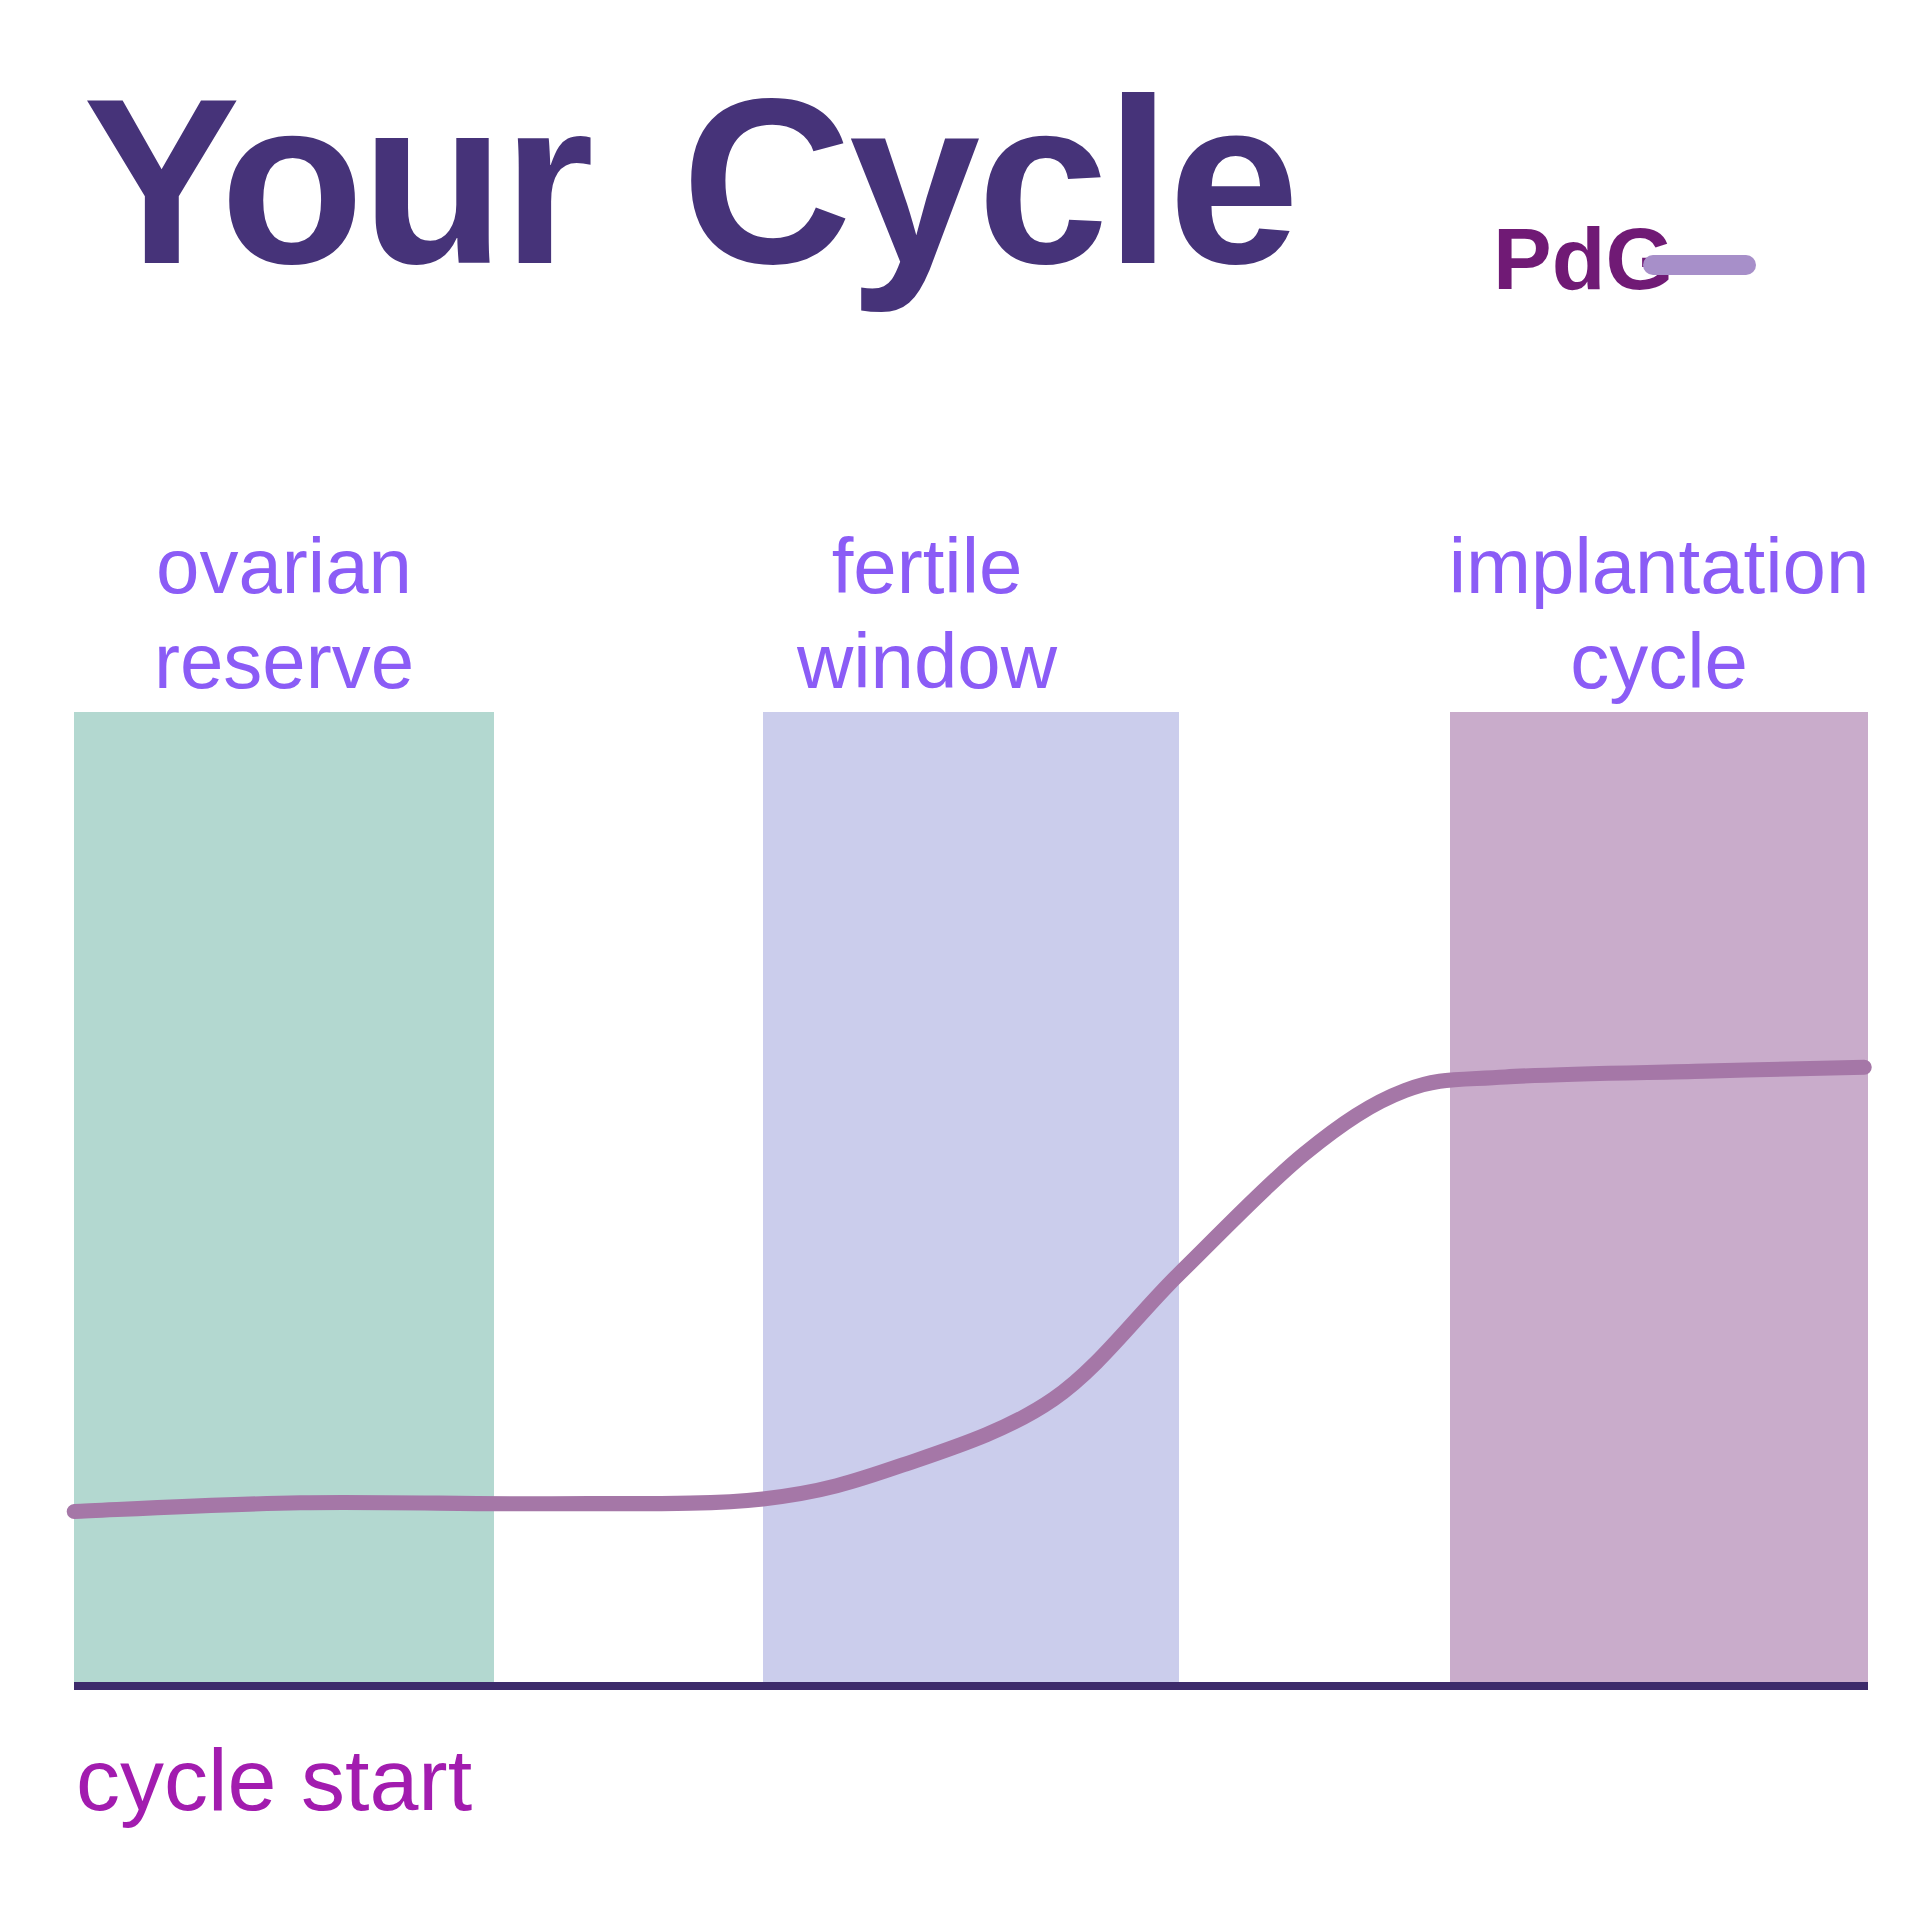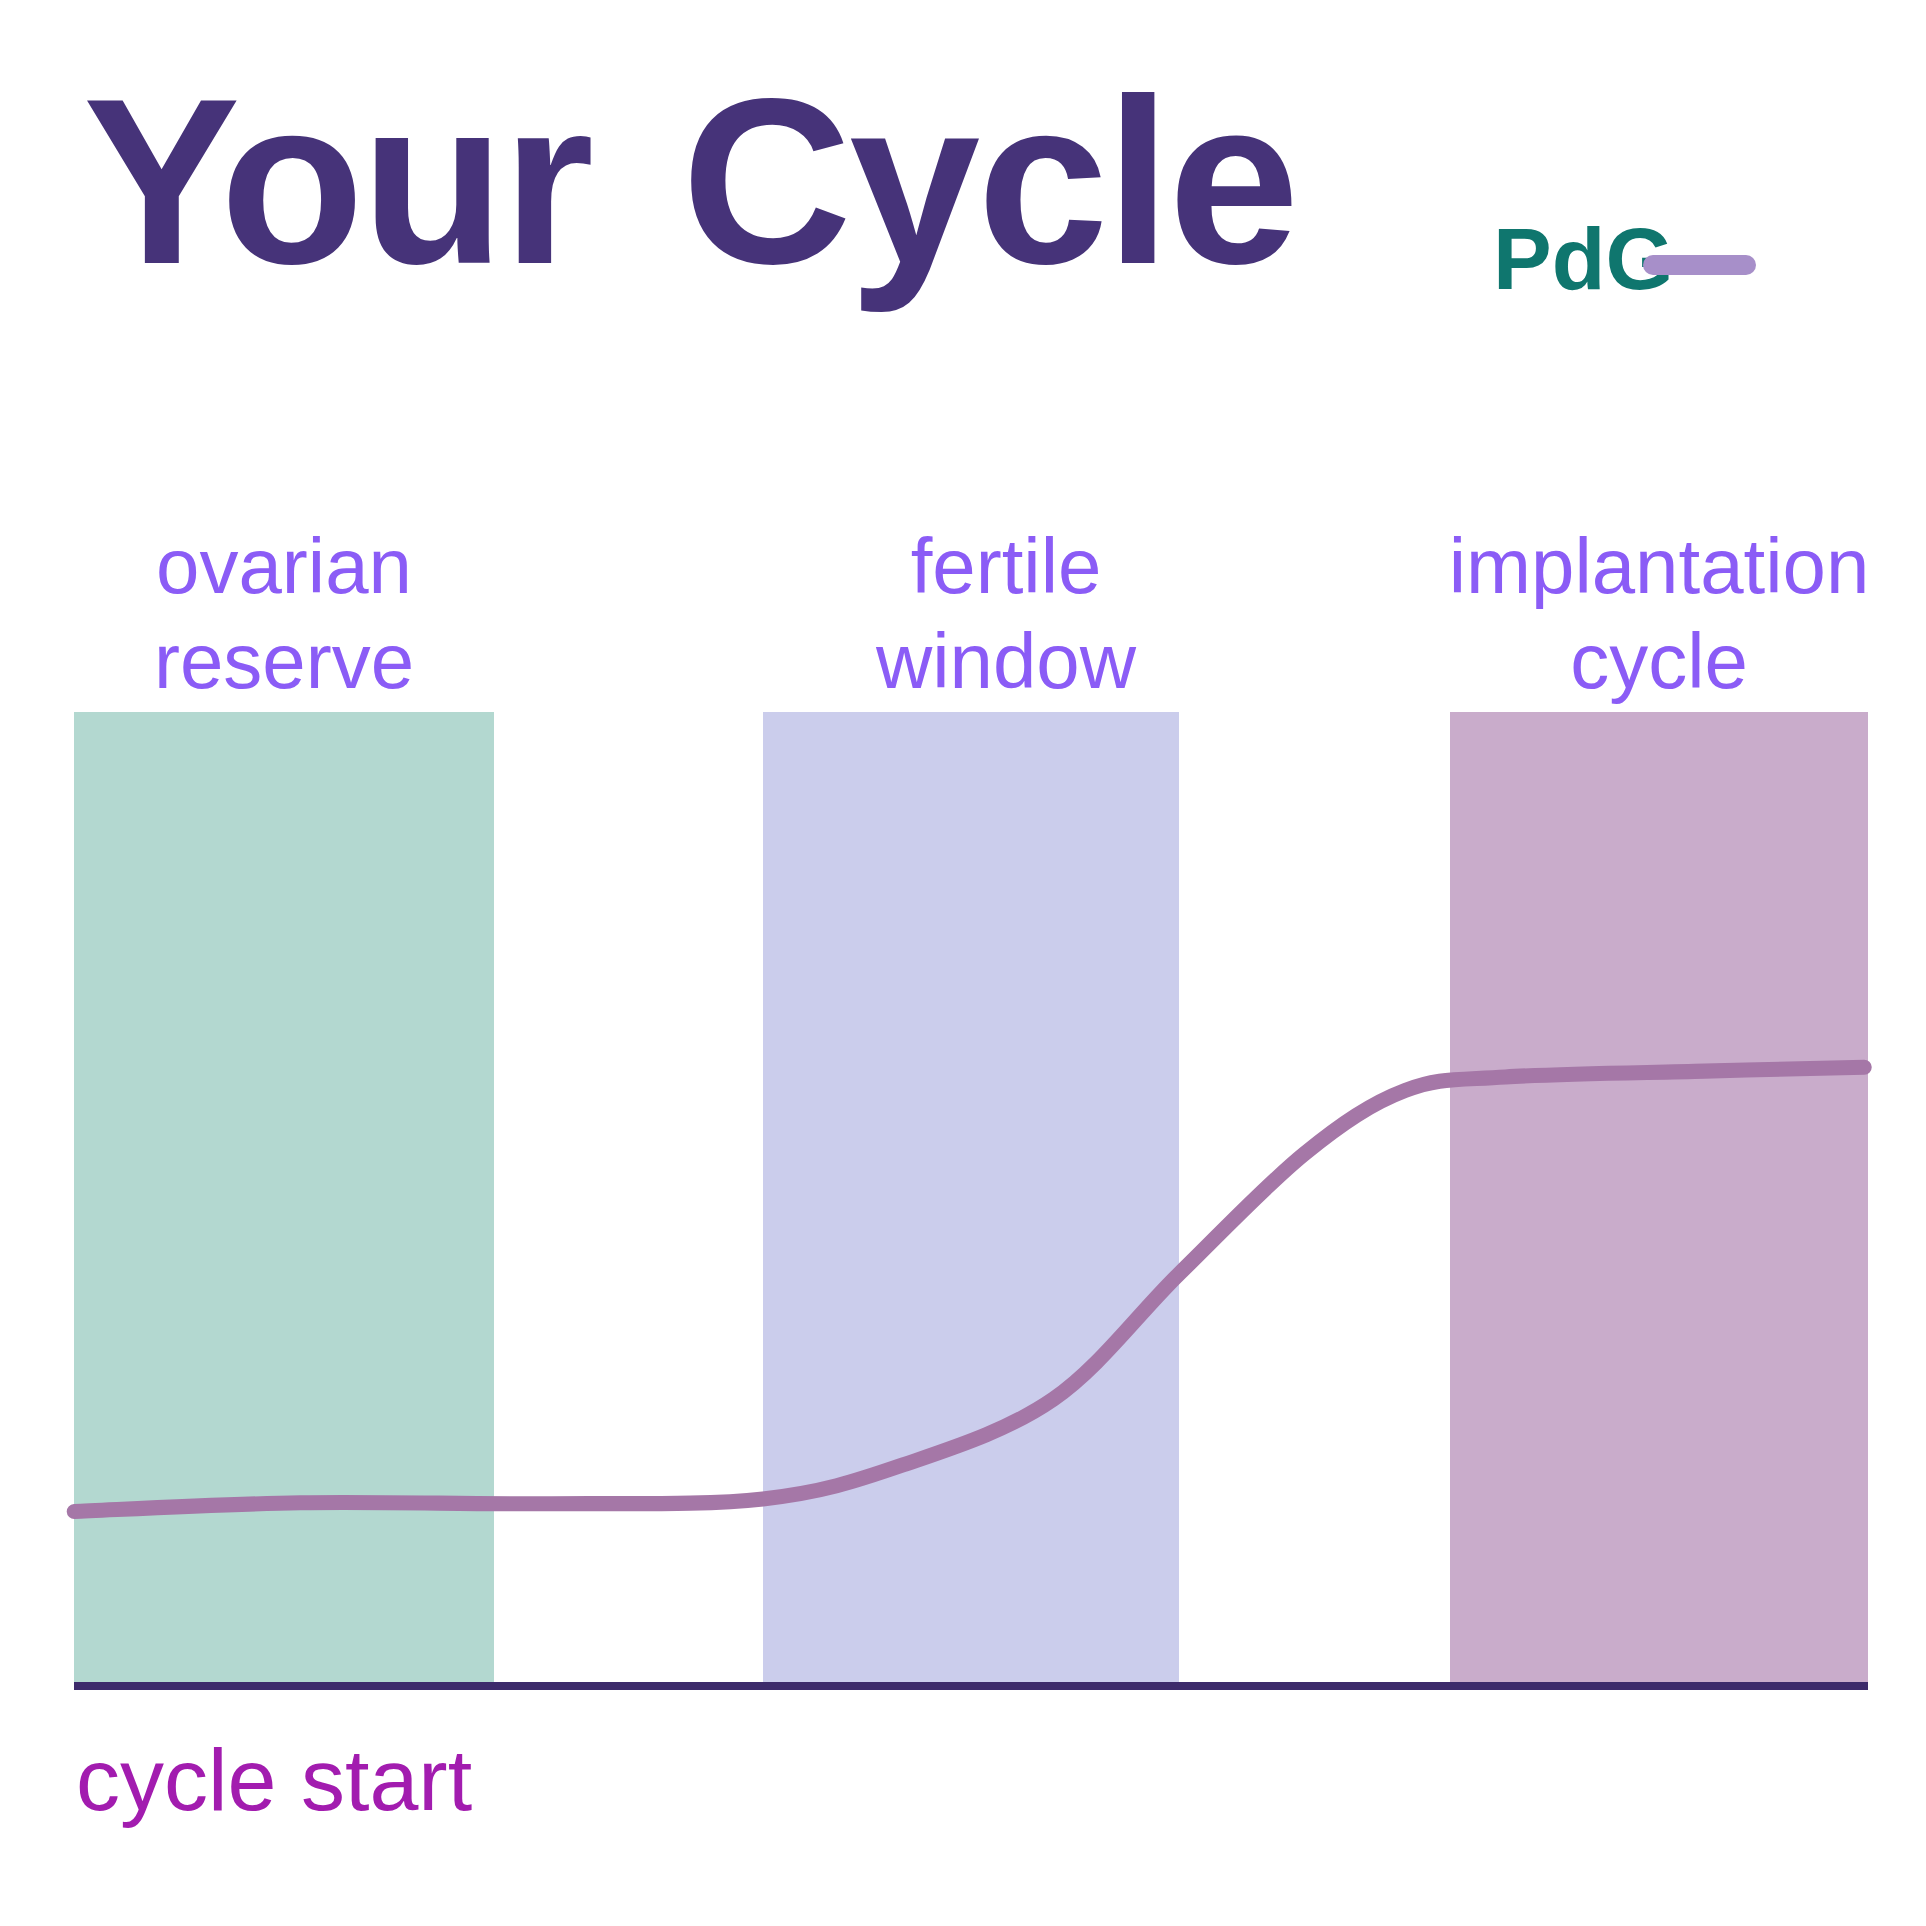--- a/index.html
+++ b/index.html
@@ -94,32 +94,32 @@
   }
 </style>
 </head>
 <body>
 
 <div class="canvas">
 
   <div class="title">Your Cycle</div>
 
   <div class="legend">
-    <span class="legend-label" style="color: #0f766e;">PdG</span>
+    <span class="legend-label" style="color: #701a75;">PdG</span>
     <span class="legend-swatch" style="background: rgb(167, 143, 201);"></span>
   </div>
 
   <div id="bands-layer">
       <div class="band" style="left: 74px; width: 420px; background: rgb(179, 216, 208);"></div>
       <div class="band" style="left: 763px; width: 416px; background: rgb(203, 205, 236);"></div>
       <div class="band" style="left: 1450px; width: 418px; background: rgb(201, 172, 203);"></div>
     </div>
   <div id="band-labels-layer">
       <div class="band-label" style="left: 284px; width: 351px;">ovarian reserve</div>
-      <div class="band-label" style="left: 1006px; width: 351px;">fertile window</div>
+      <div class="band-label" style="left: 927px; width: 351px;">fertile window</div>
       <div class="band-label" style="left: 1659px; width: 451px;">implantation cycle</div>
     </div>
 
   <svg id="curve-svg" width="1926" height="1926" viewBox="0 0 3840 3840">
     <path id="pdg-path" fill="none" stroke-linecap="round" stroke-linejoin="round" d="M 148.0 3013.6 C 223.1 3010.7, 440.0 2998.8, 598.6 2996.2 C 757.1 2993.6, 945.4 2999.4, 1099.2 2998.1 C 1253.0 2996.9, 1404.4 3001.4, 1521.2 2988.5 C 1638.0 2975.6, 1703.6 2954.0, 1800.1 2920.8 C 1896.7 2887.6, 2008.7 2852.8, 2100.5 2789.3 C 2192.3 2725.8, 2267.4 2621.3, 2350.8 2539.8 C 2434.3 2458.2, 2526.0 2360.9, 2601.1 2300.0 C 2676.2 2239.0, 2734.6 2199.7, 2801.4 2174.3 C 2868.1 2148.8, 2902.1 2153.6, 3001.6 2147.2 C 3101.2 2140.7, 3279.4 2138.8, 3398.6 2135.6 C 3517.8 2132.4, 3663.8 2129.1, 3716.8 2127.8" stroke="#a577a7" stroke-width="30"></path>
   </svg>
 
   <div class="baseline"></div>
 
   <div class="axis-label start">cycle start</div>

